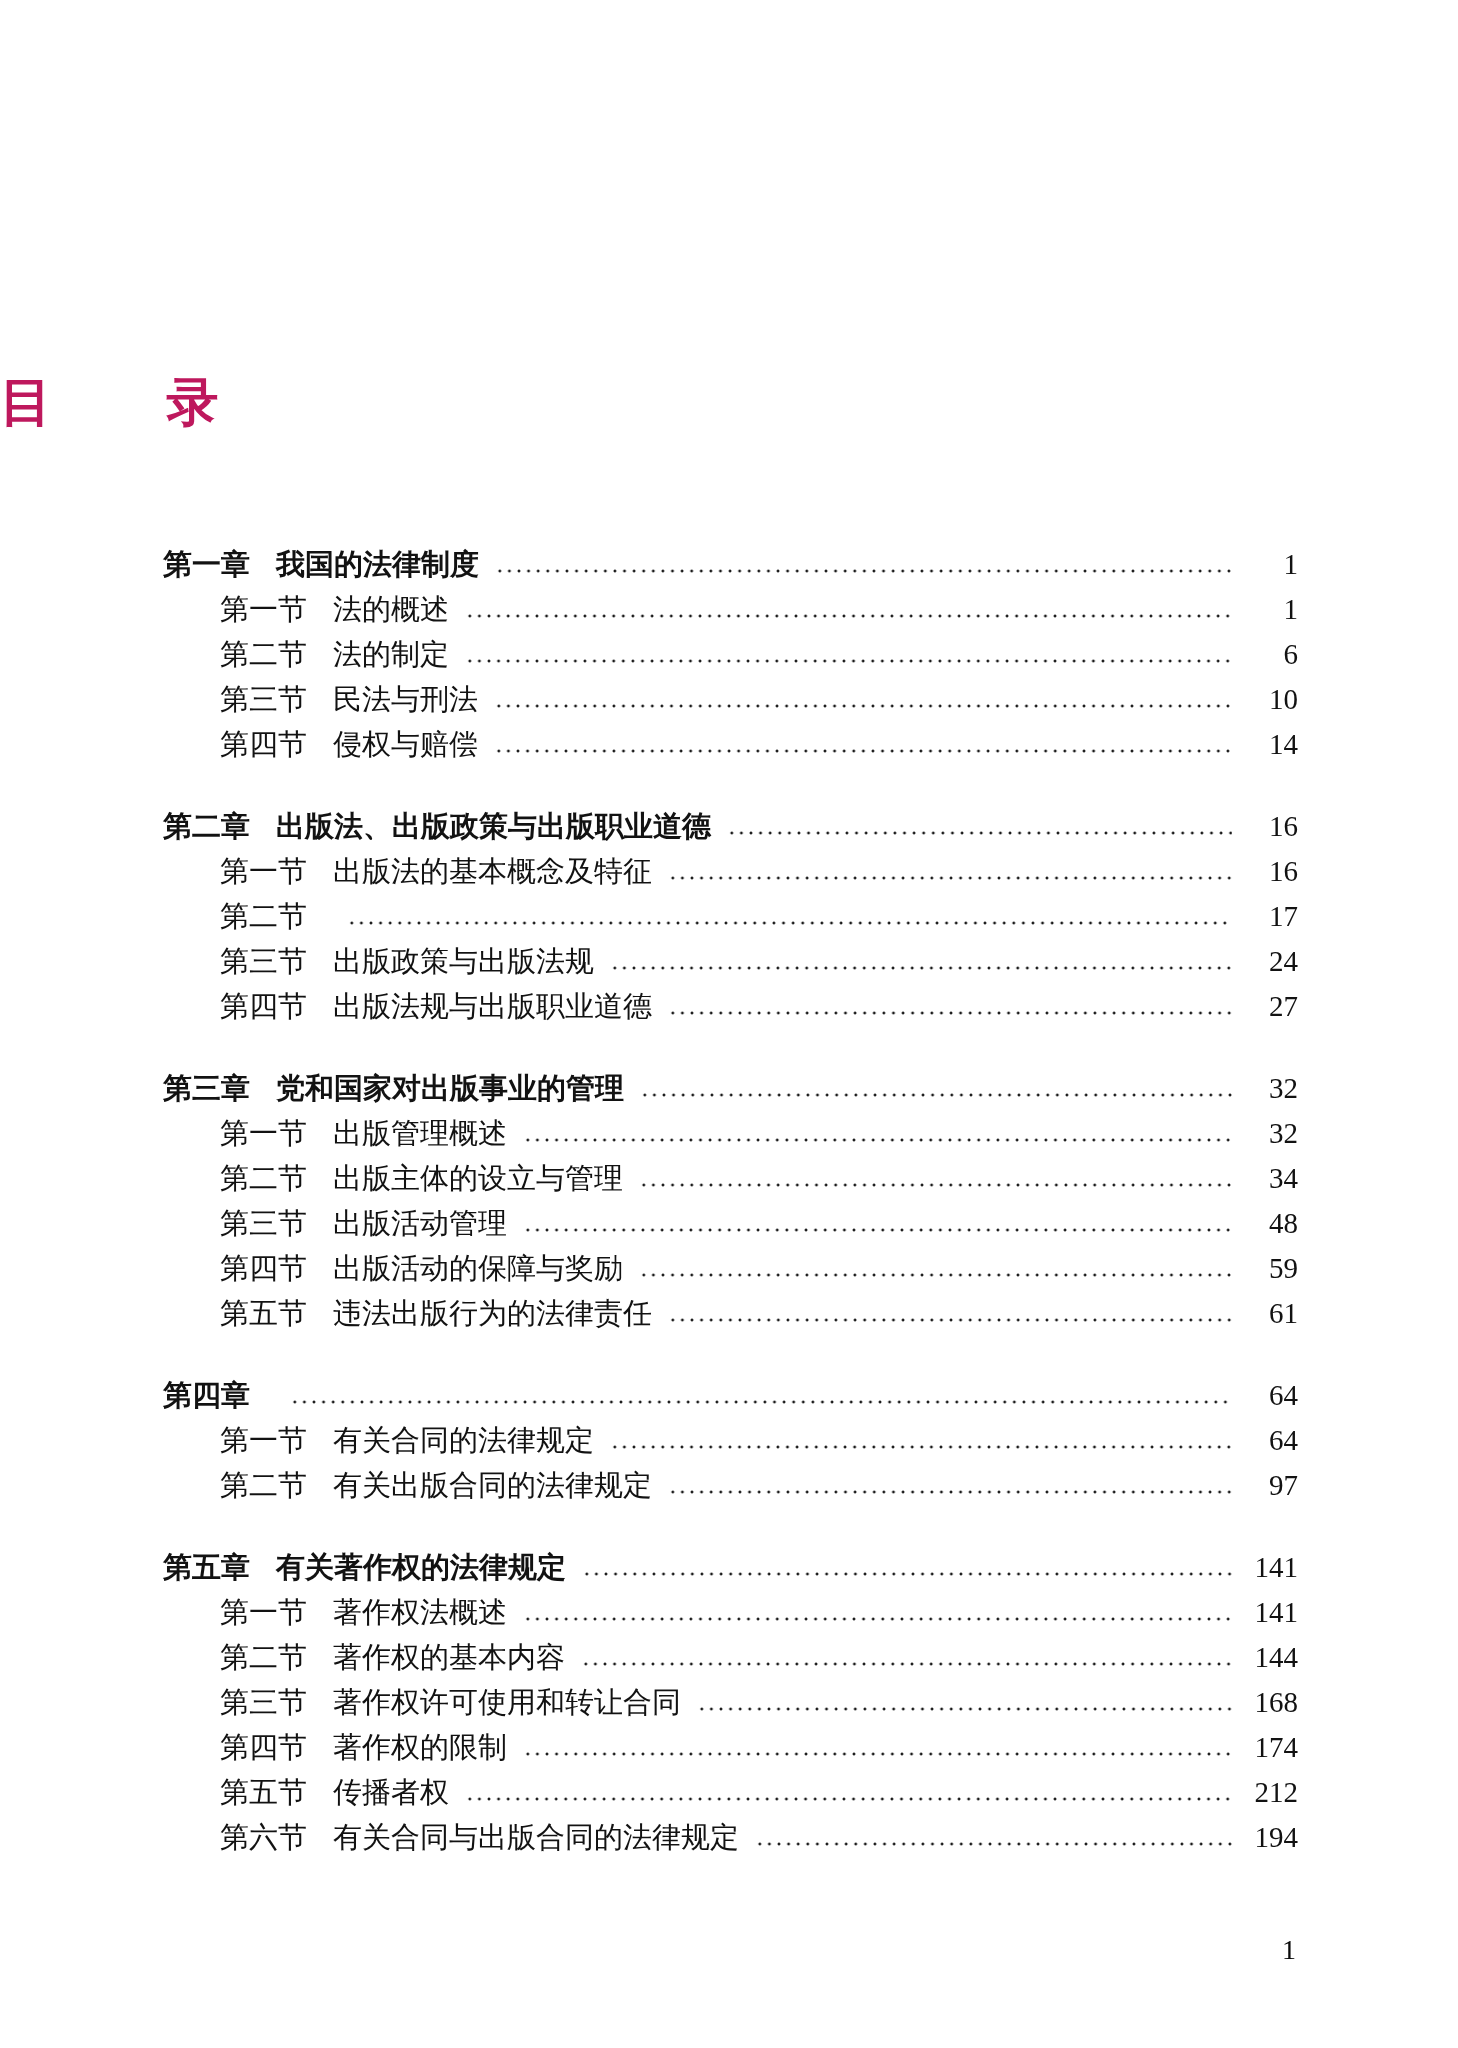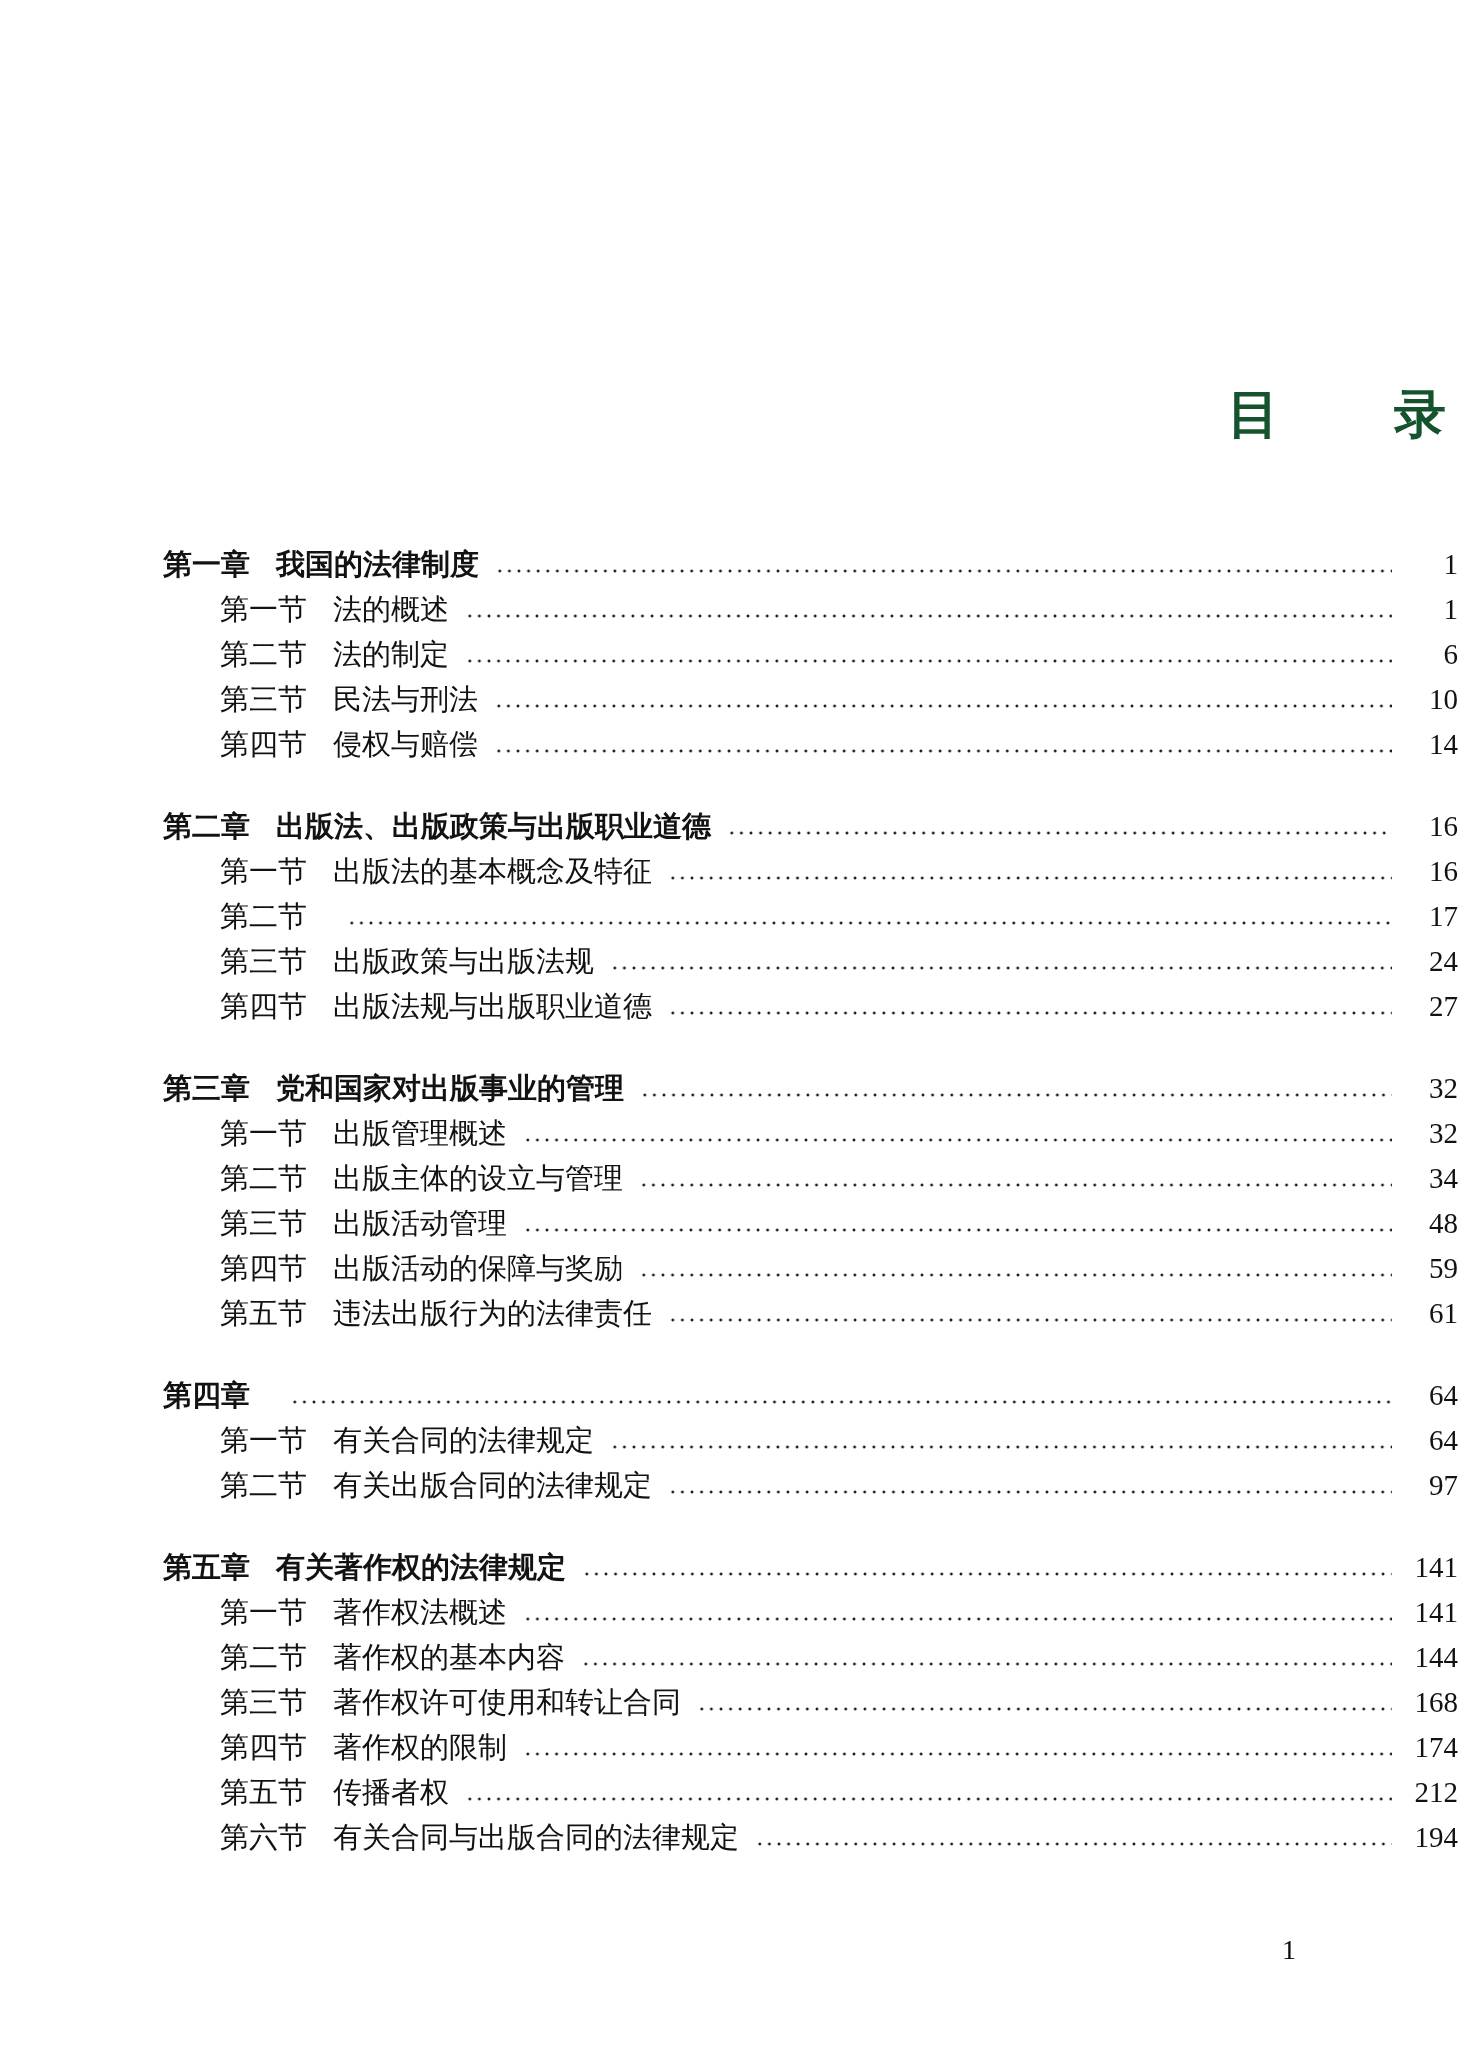--- a/index.html
+++ b/index.html
@@ -16,42 +16,43 @@
   .page {
     position: absolute;
     inset: 0;
     background: #ffffff;
   }
   .doc-title {
     position: absolute;
     top: 374px;
     left: 0;
     right: 0;
-    margin: 12px;
-    text-align: right;
+    margin: 0;
+    text-align: left;
     font-family: "Liberation Sans", sans-serif;
     font-weight: 700;
     font-size: 52px;
     line-height: 56px;
     letter-spacing: 0;
     word-spacing: 100px; 
-    color: #14532d;
+    color: #be185d;
   }
   .toc {
     position: absolute;
     top: 542px;
     left: 0;
     right: 0;
   }
   .chapter-block { margin-bottom: 37px; }
   .row {
     display: flex;
     align-items: baseline;
     height: 45px;
     line-height: 45px;
+    padding-right: 160px;
     font-size: 29px;
     white-space: nowrap;
   }
   .row.chapter {
     padding-left: 163px;
     font-family: "Liberation Sans", sans-serif;
     font-weight: 700;
   }
   .row.section {
     padding-left: 220px;

